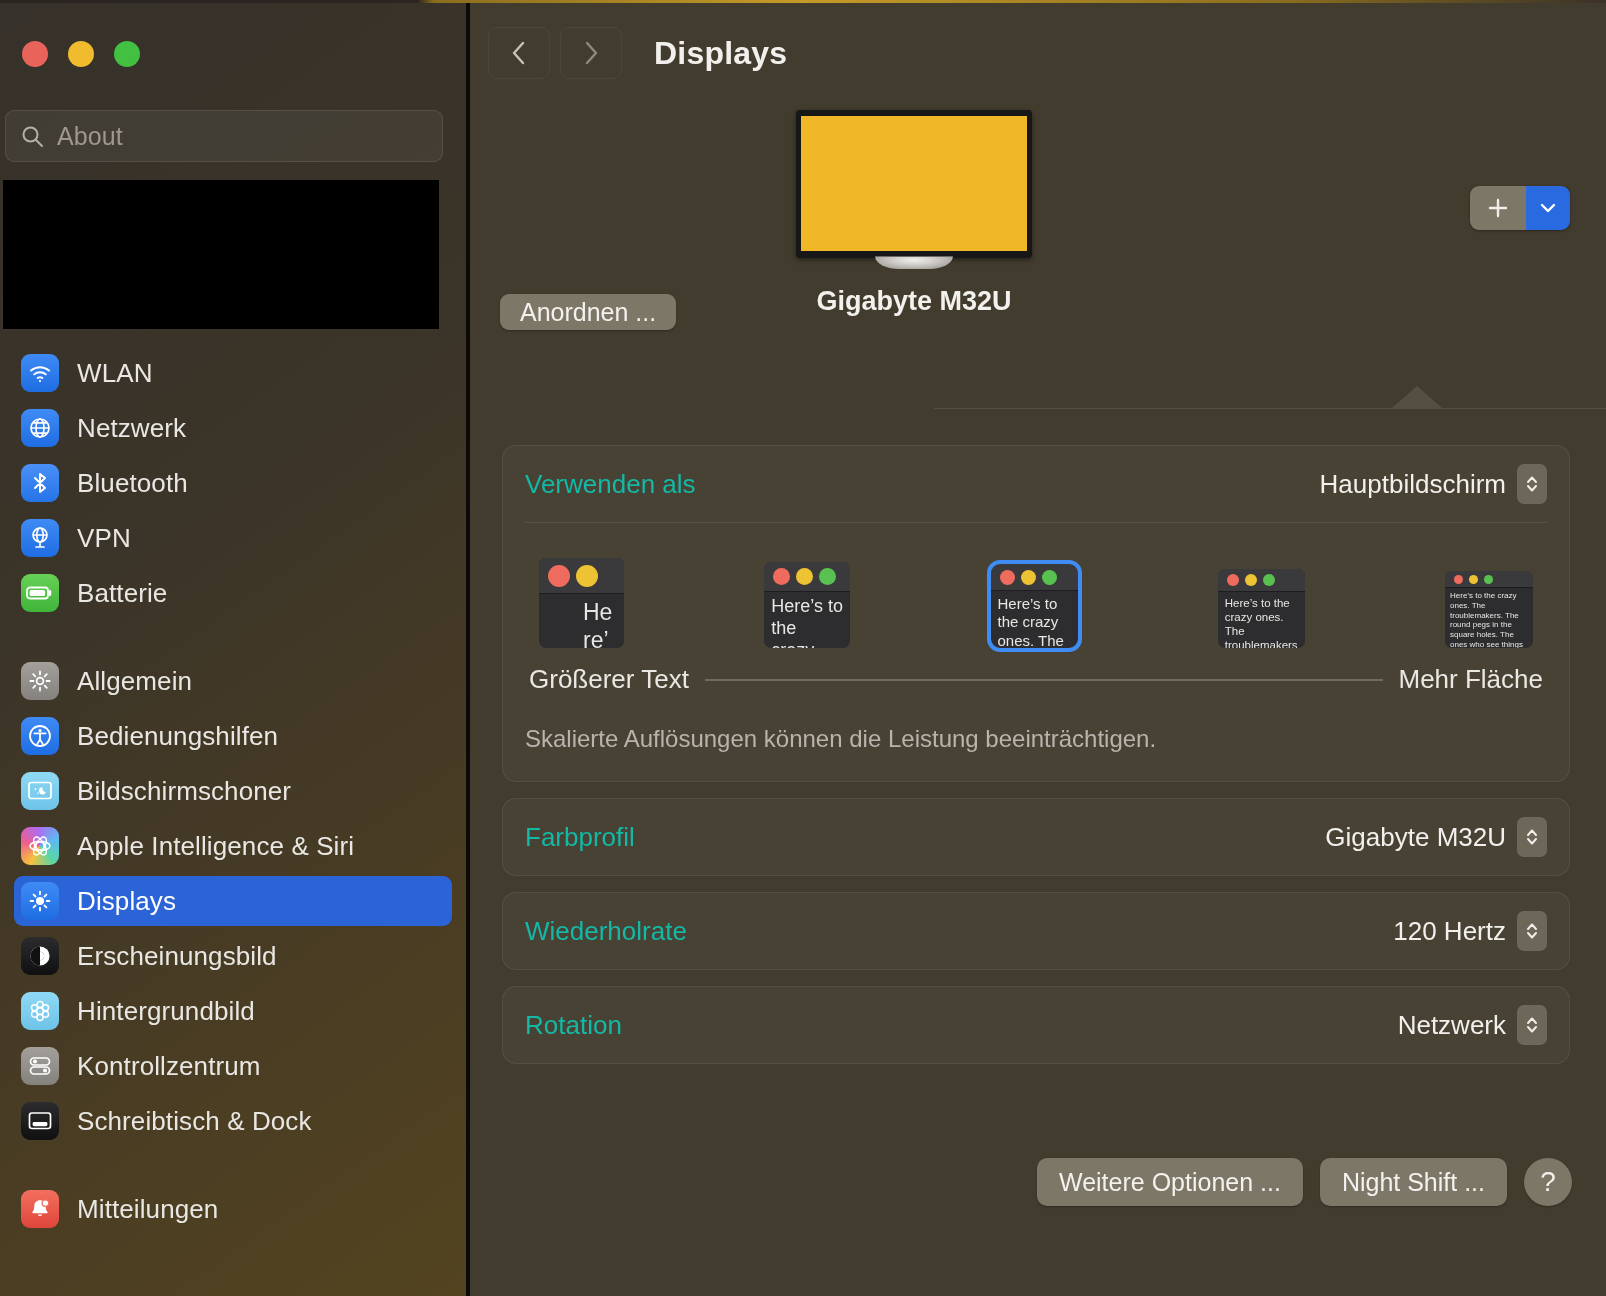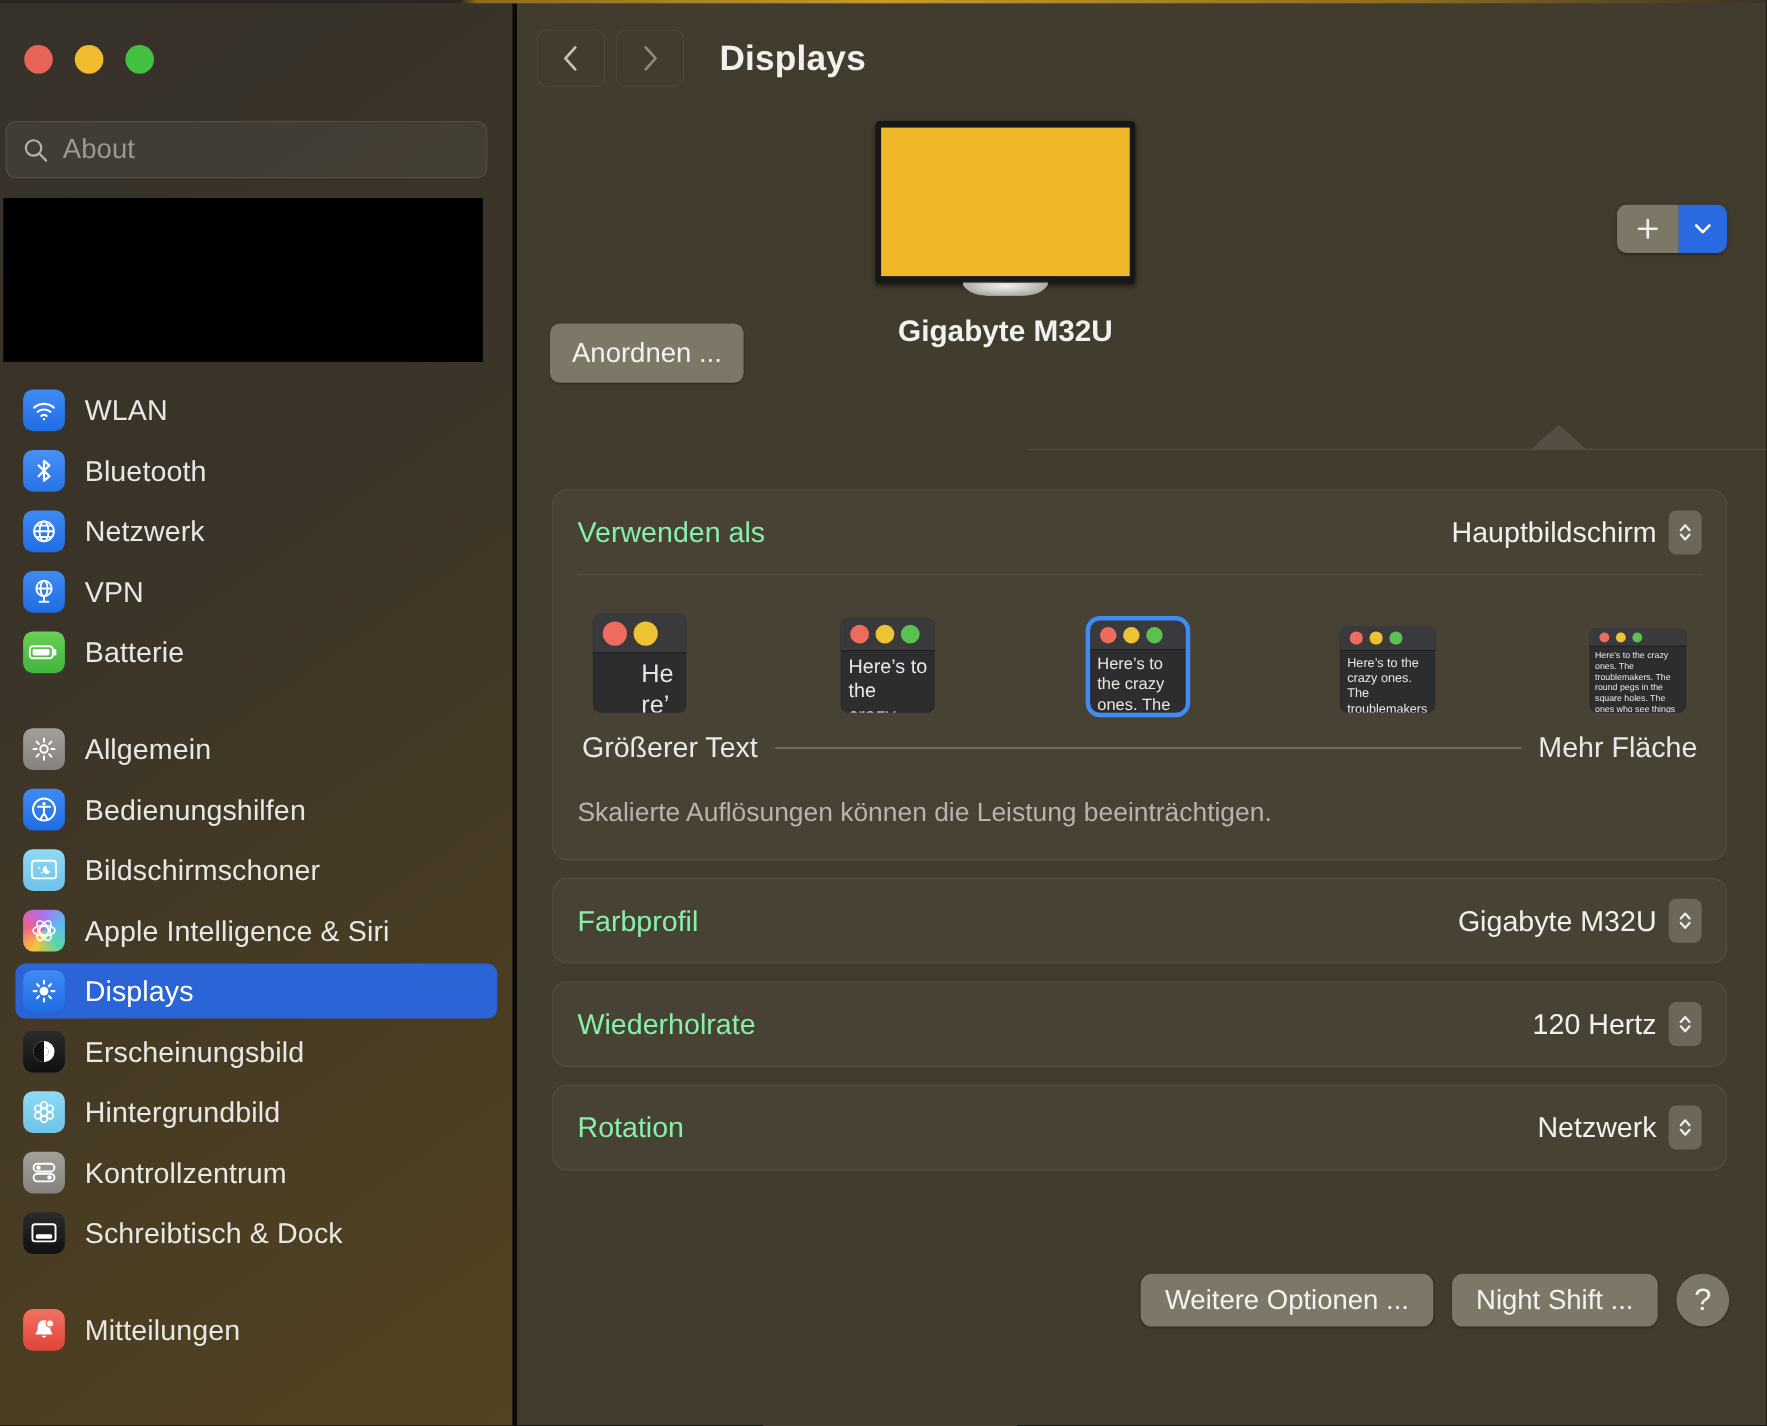--- a/index.html
+++ b/index.html
@@ -195,21 +195,21 @@
     width:58px; height:4px; background:#8e8c88; border-radius:0 0 4px 4px;
   }
 
   .display-name {
     font-size: 27px; font-weight: bold; color: #f3f1ed;
     margin-top: 17px; white-space: nowrap;
   }
 
   .arrange-btn {
     position: absolute; left: 34px; top: 189px;
-    height: 54px; padding: 0 20px;
+    height: 36px; padding: 0 20px;
     background: #7d7768; border-radius: 9px;
     display: flex; align-items: center;
     font-size: 25px; color: #f4f2ee;
     box-shadow: 0 1px 2px rgba(0,0,0,0.3);
   }
 
   .add-group {
     position: absolute; right: 36px; top: 186px;
     display: flex; align-items: stretch;
     border-radius: 9px; overflow: hidden;
@@ -251,21 +251,21 @@
     background: rgba(255,255,255,0.030);
     border: 1px solid rgba(255,255,255,0.075);
     border-radius: 14px;
   }
   .card + .card { margin-top: 16px; }
 
   .row {
     display: flex; align-items: center; justify-content: space-between;
     height: 76px; padding: 0 22px;
   }
-  .row-label { font-size: 26px; color: #86efac; }
+  .row-label { font-size: 26px; color: #14b8a6; }
   .popup {
     display: flex; align-items: center; gap: 11px;
   }
   .popup-value { font-size: 26px; color: #f2f0ec; }
   .popup-btn {
     width: 30px; height: 40px; border-radius: 7px;
     background: #6d6759;
     display: flex; align-items: center; justify-content: center;
   }
 
@@ -398,39 +398,39 @@
                 <path d="M3 9.5a14 14 0 0 1 18 0"></path>
                   <path d="M6.3 13.3a9 9 0 0 1 11.4 0"></path>
                   <path d="M9.6 17a4.2 4.2 0 0 1 4.8 0"></path>
                   <circle cx="12" cy="20" r="1.1" fill="#fff" stroke="none"></circle>
               </svg>
             </span>
             <span class="nav-label">WLAN</span>
           </div>
 
           <div class="nav-item">
-            <span class="app-icon ic-blue2">
-              <svg width="22" height="24" viewBox="0 0 22 24" fill="none" stroke="#fff" stroke-width="2" stroke-linejoin="round" stroke-linecap="round">
-                <path d="M6 7l10 10-5 4V3l5 4L6 17"></path>
-              </svg>
-            </span>
-            <span class="nav-label">Bluetooth</span>
-          </div>
-
-          <div class="nav-item">
             <span class="app-icon ic-blue">
               <svg width="24" height="24" viewBox="0 0 24 24" fill="none" stroke="#fff" stroke-width="1.7">
                 <circle cx="12" cy="12" r="9"></circle>
                   <ellipse cx="12" cy="12" rx="4" ry="9"></ellipse>
                   <line x1="3" y1="12" x2="21" y2="12"></line>
                   <line x1="4.8" y1="6.8" x2="19.2" y2="6.8"></line>
                   <line x1="4.8" y1="17.2" x2="19.2" y2="17.2"></line>
               </svg>
             </span>
             <span class="nav-label">Netzwerk</span>
+          </div>
+
+          <div class="nav-item">
+            <span class="app-icon ic-blue2">
+              <svg width="22" height="24" viewBox="0 0 22 24" fill="none" stroke="#fff" stroke-width="2" stroke-linejoin="round" stroke-linecap="round">
+                <path d="M6 7l10 10-5 4V3l5 4L6 17"></path>
+              </svg>
+            </span>
+            <span class="nav-label">Bluetooth</span>
           </div>
 
           <div class="nav-item">
             <span class="app-icon ic-blue">
               <svg width="24" height="24" viewBox="0 0 24 24" fill="none" stroke="#fff" stroke-width="1.7">
                 <circle cx="12" cy="9" r="7"></circle>
                   <ellipse cx="12" cy="9" rx="3.2" ry="7"></ellipse>
                   <line x1="5" y1="9" x2="19" y2="9"></line>
                   <line x1="12" y1="16" x2="12" y2="21"></line>
                   <line x1="8" y1="21" x2="16" y2="21" stroke-linecap="round"></line>

